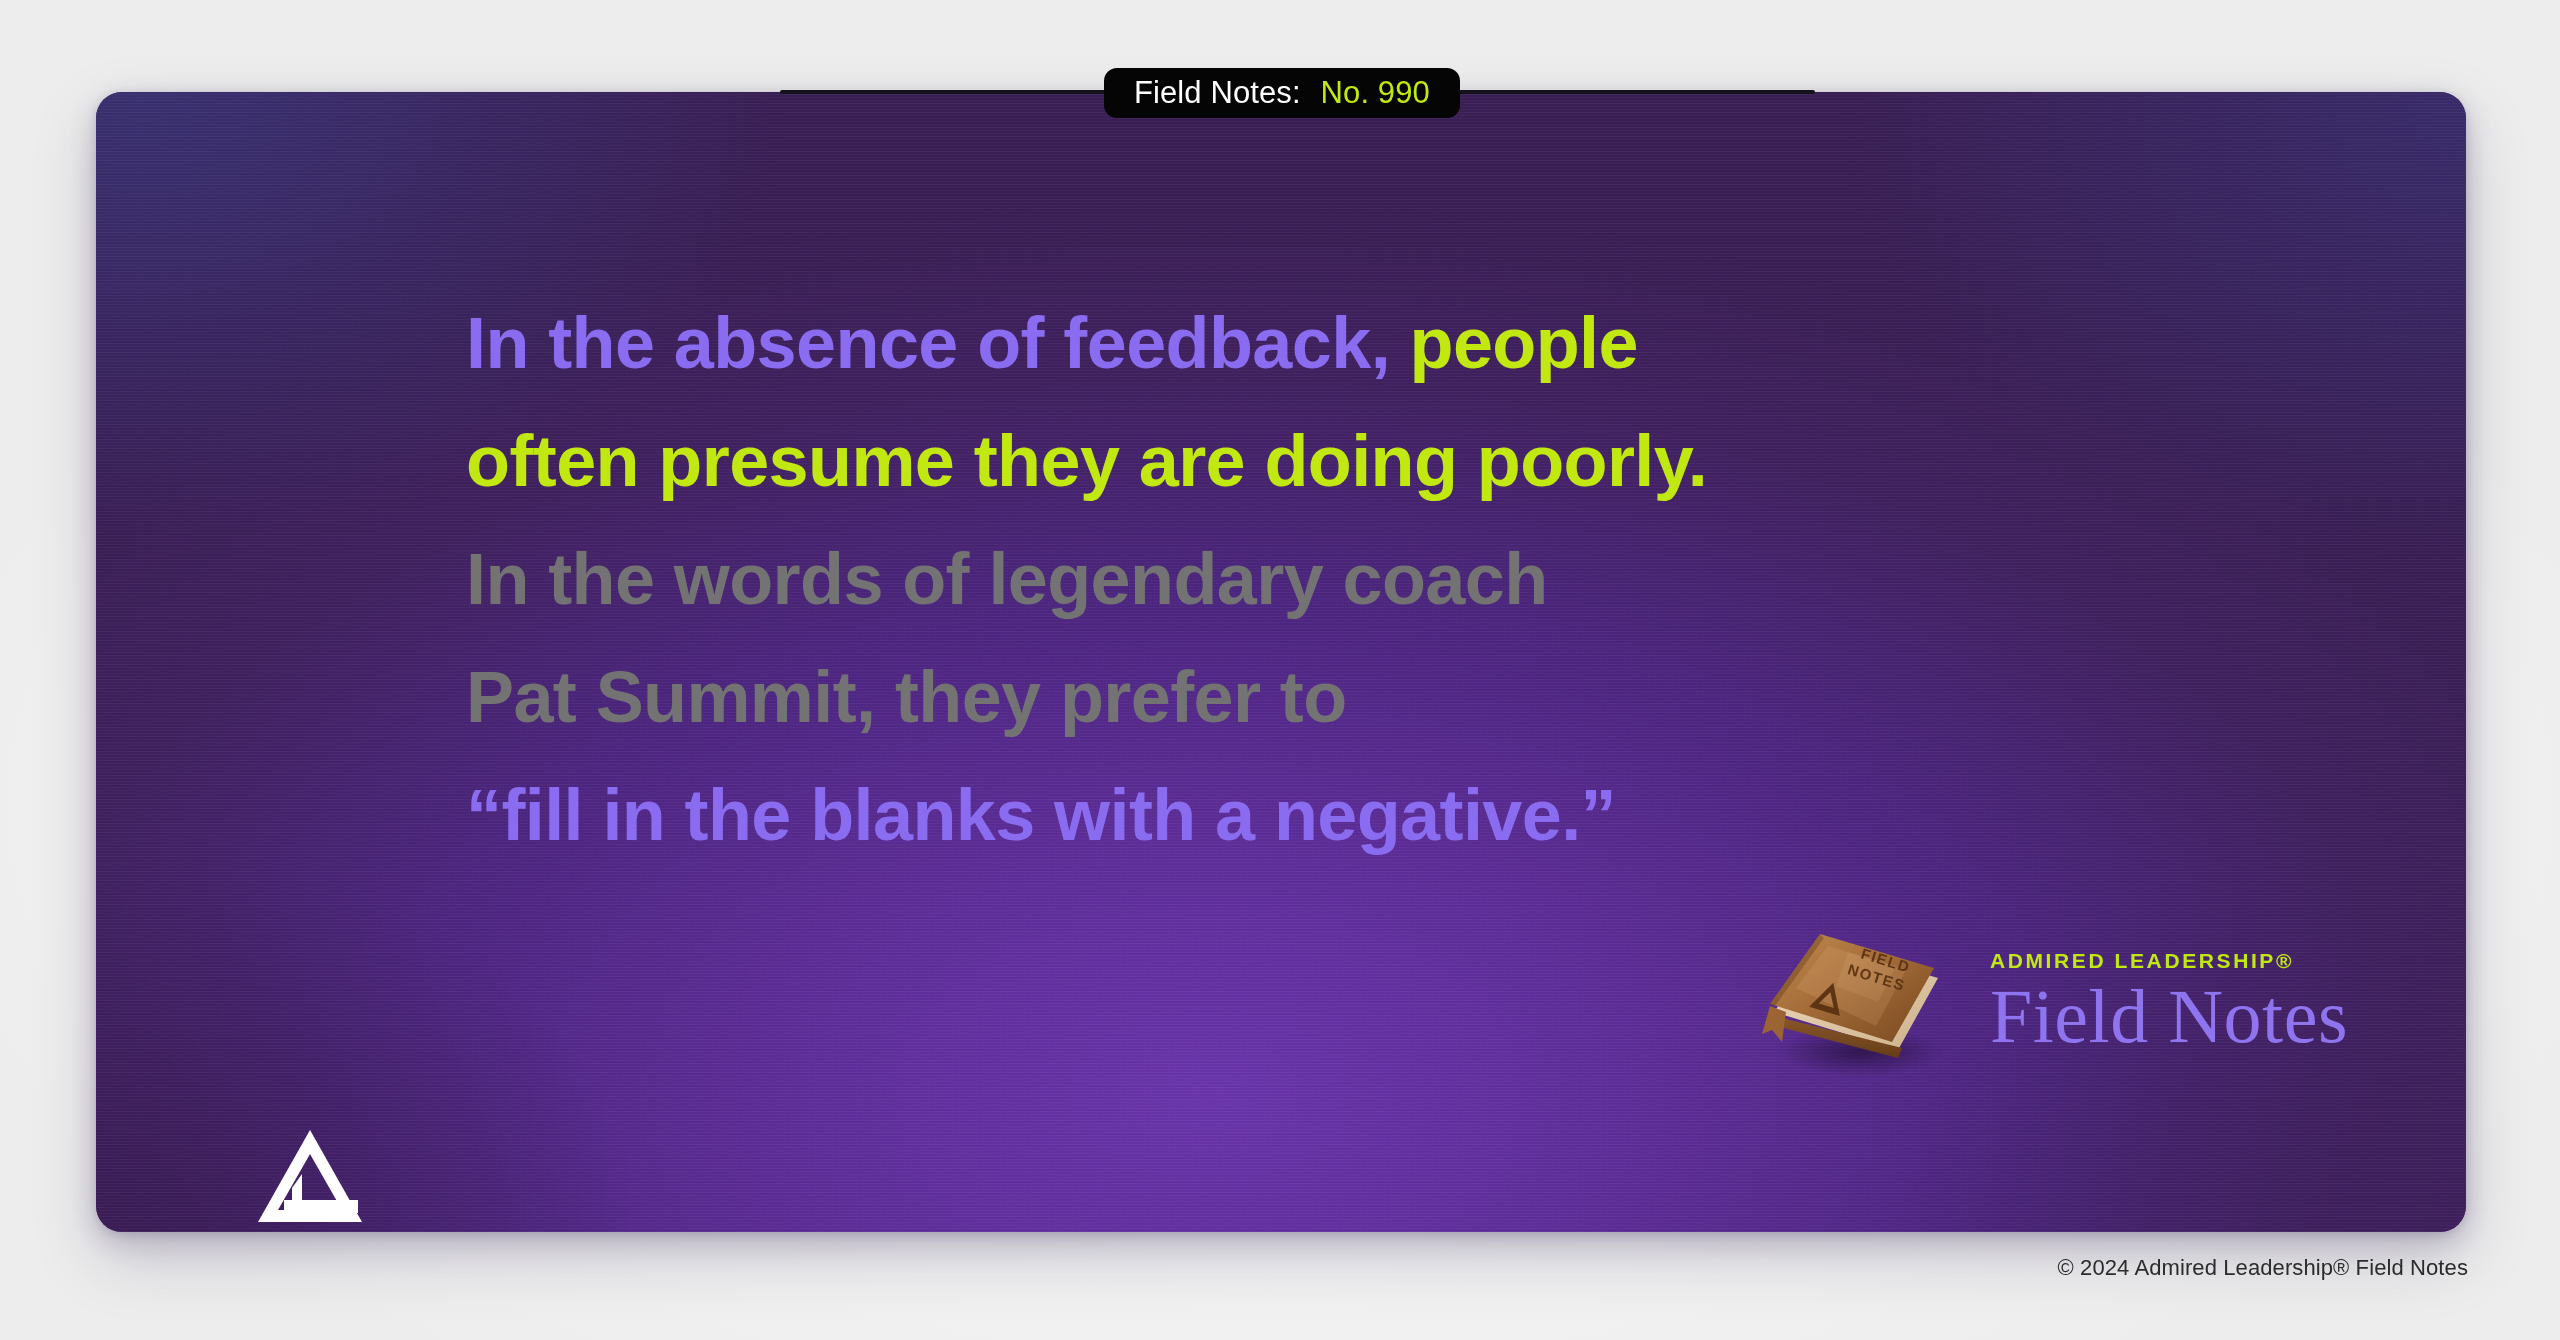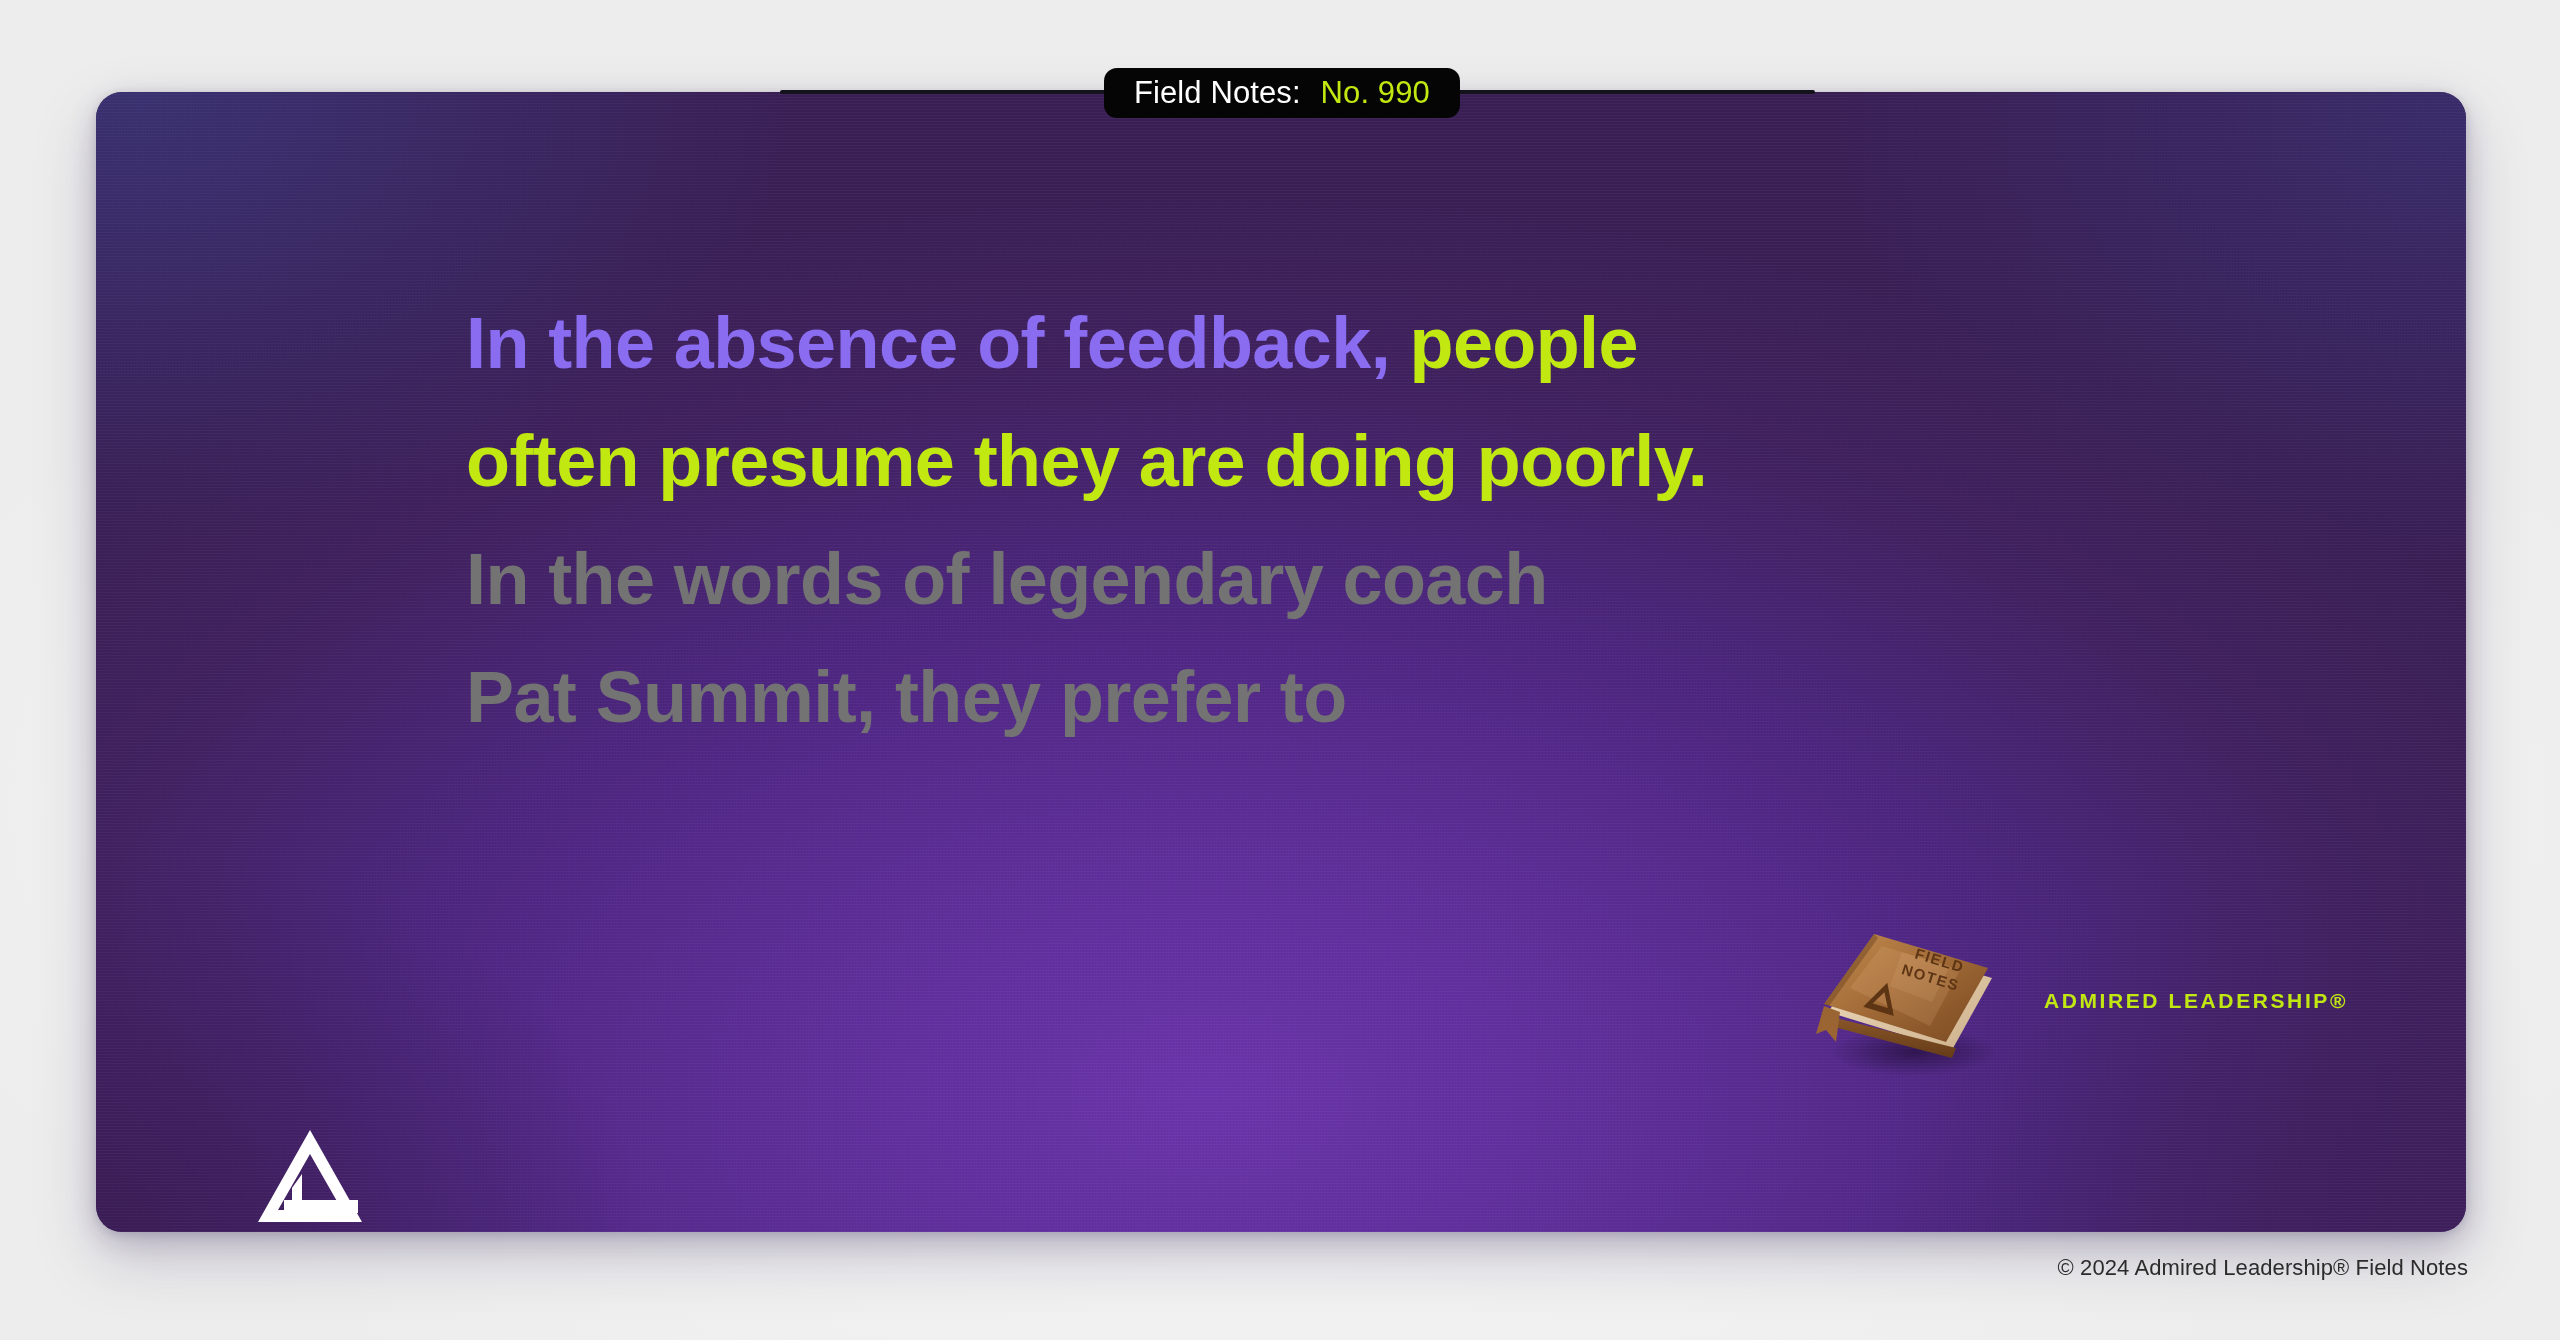--- a/index.html
+++ b/index.html
@@ -193,20 +193,23 @@
     </div>
 
     <div class="quote-line">
       <span class="c-white">In the words of legendary coach</span>
     </div>
 
     <div class="quote-line">
       <span class="c-white">Pat Summit, they prefer to</span>
     </div>
 
+    <div class="quote-line">
+      <span class="c-purple">“fill in the blanks with a negative.”</span>
+    </div>
 
   </div>
 
   <div class="monogram">
     <svg viewBox="0 0 108 100" width="108" height="100" aria-hidden="true">
 
       <path d="M54 2 L106 94 L2 94 Z
                M54 26 L86 82 L22 82 Z" fill="#ffffff" fill-rule="evenodd"></path>
 
       <rect x="28" y="72" width="74" height="13" fill="#ffffff"></rect>
@@ -261,20 +264,21 @@
         </g>
 
         <path d="M14 90 L6 118 L16 114 L26 126 L30 96 Z" fill="#9a6433"></path>
 
         <path d="M14 88 L64 18 L68 22 L19 90 Z" fill="rgba(60,30,8,0.28)"></path>
       </svg>
     </div>
 
     <div class="brand-text">
       <div class="brand-kicker">ADMIRED LEADERSHIP®</div>
+      <div class="brand-title">Field Notes</div>
     </div>
 
   </div>
 </div>
 
 <div class="top-rule"></div>
 
 <div class="badge">
   <span class="badge-label">Field Notes:</span>
   <span class="badge-number">No. 990</span>

